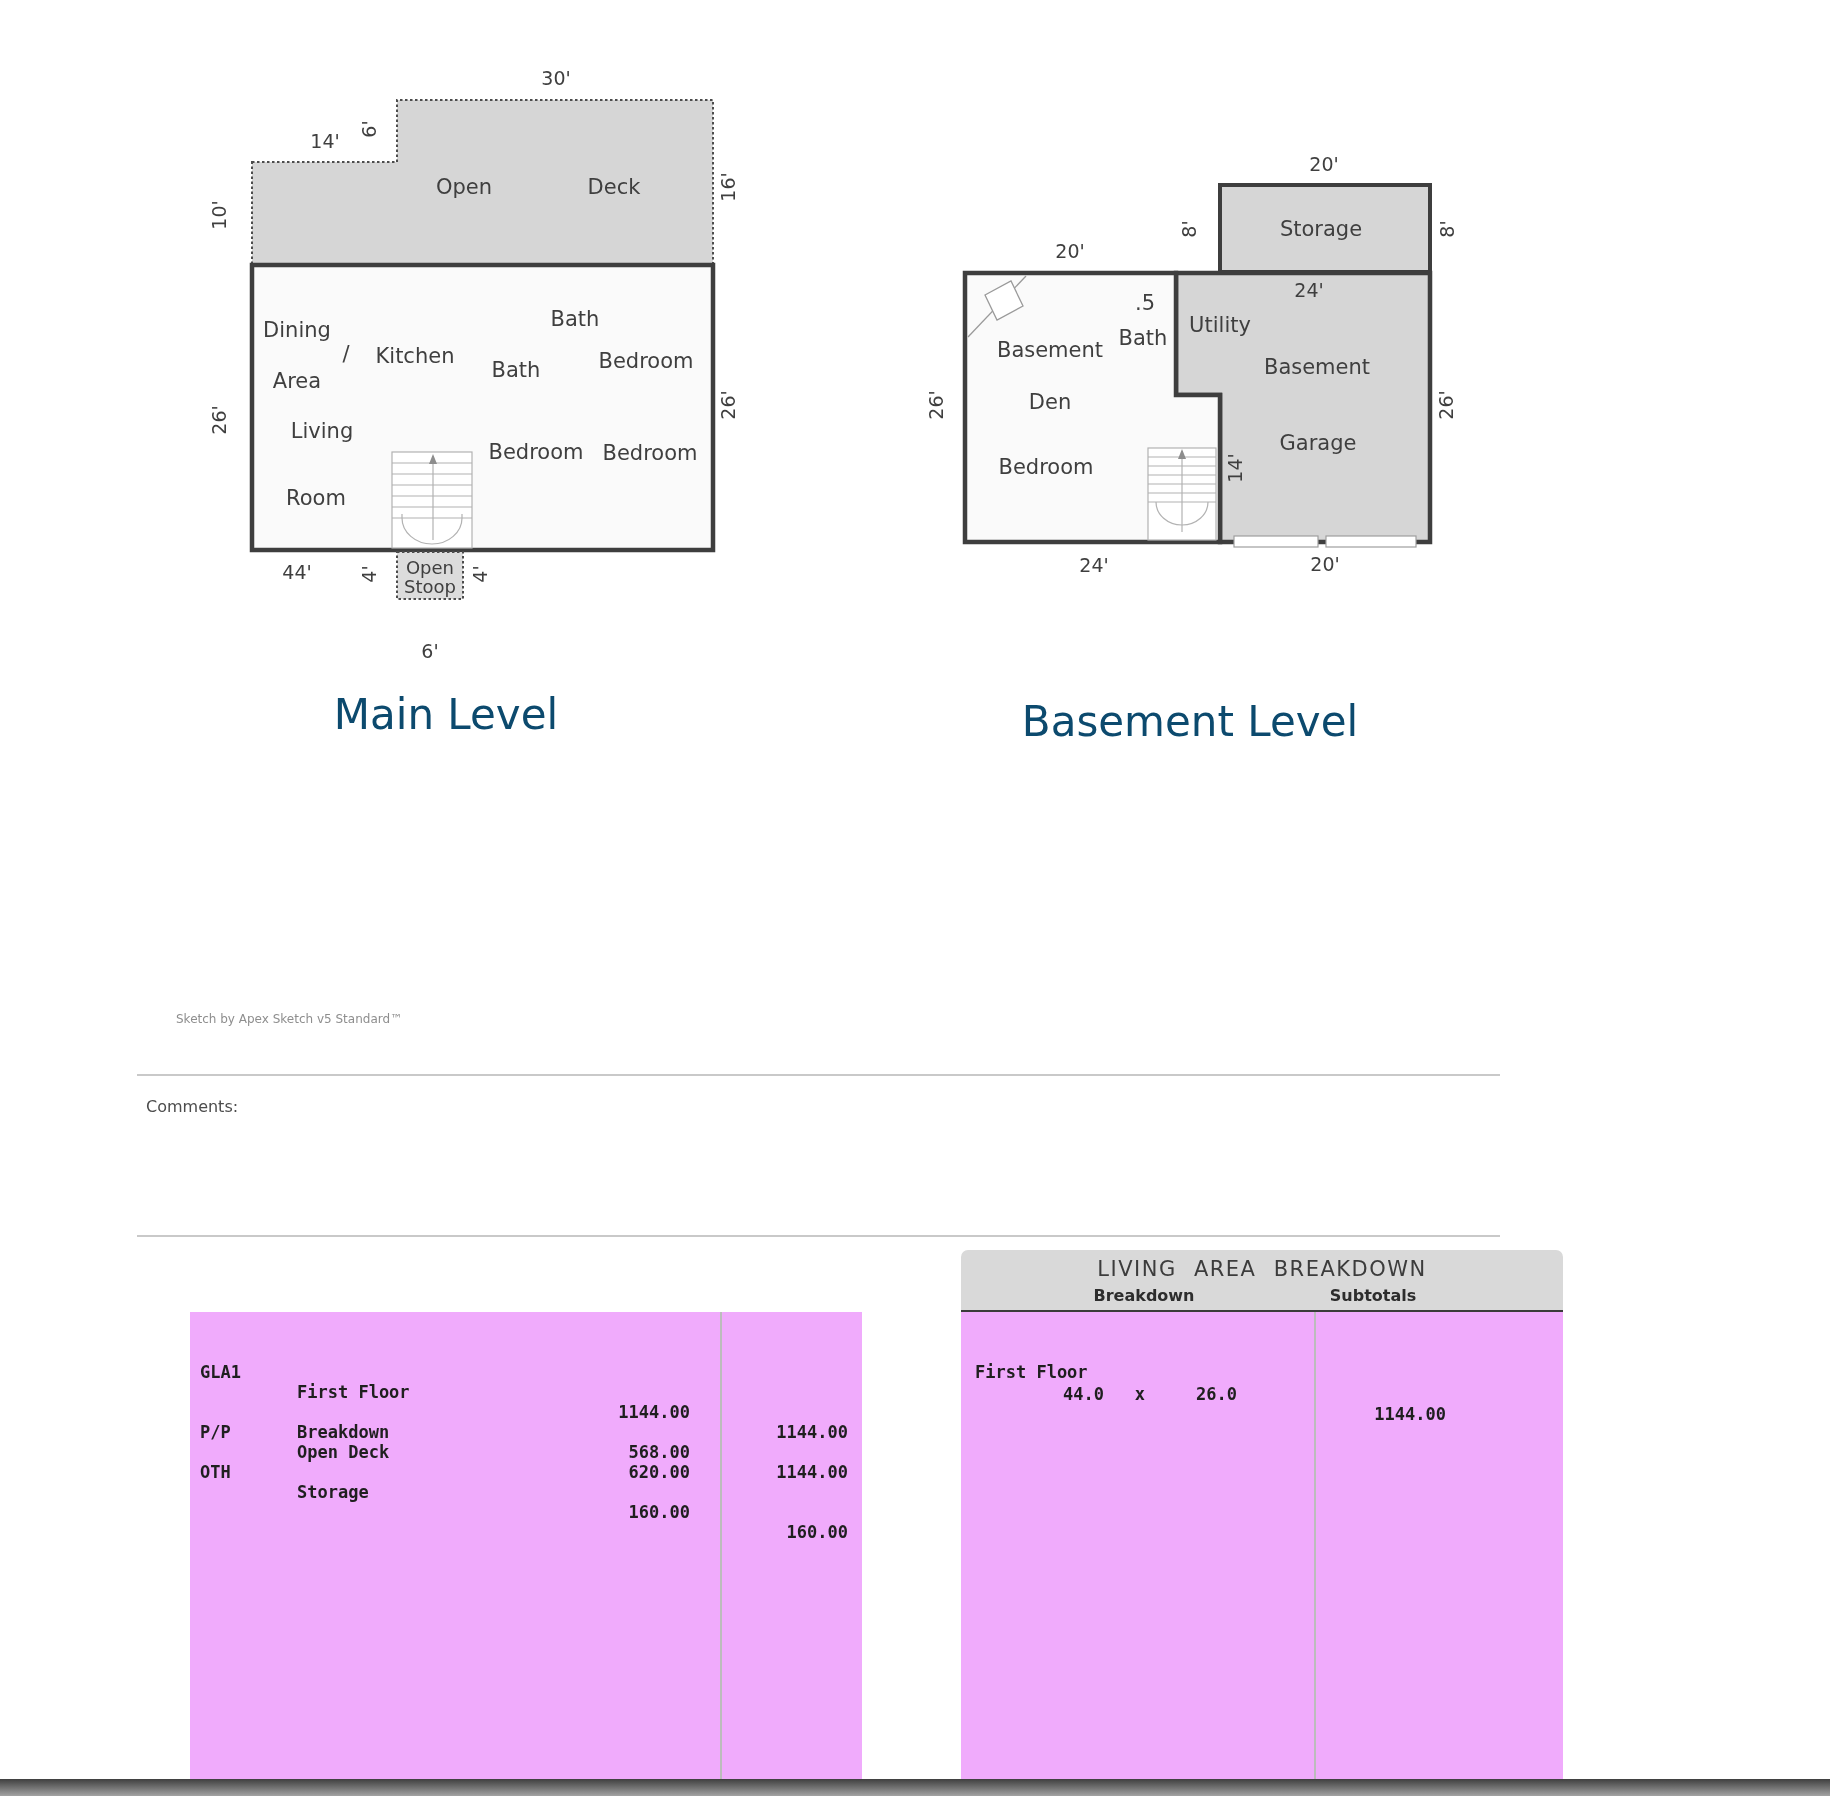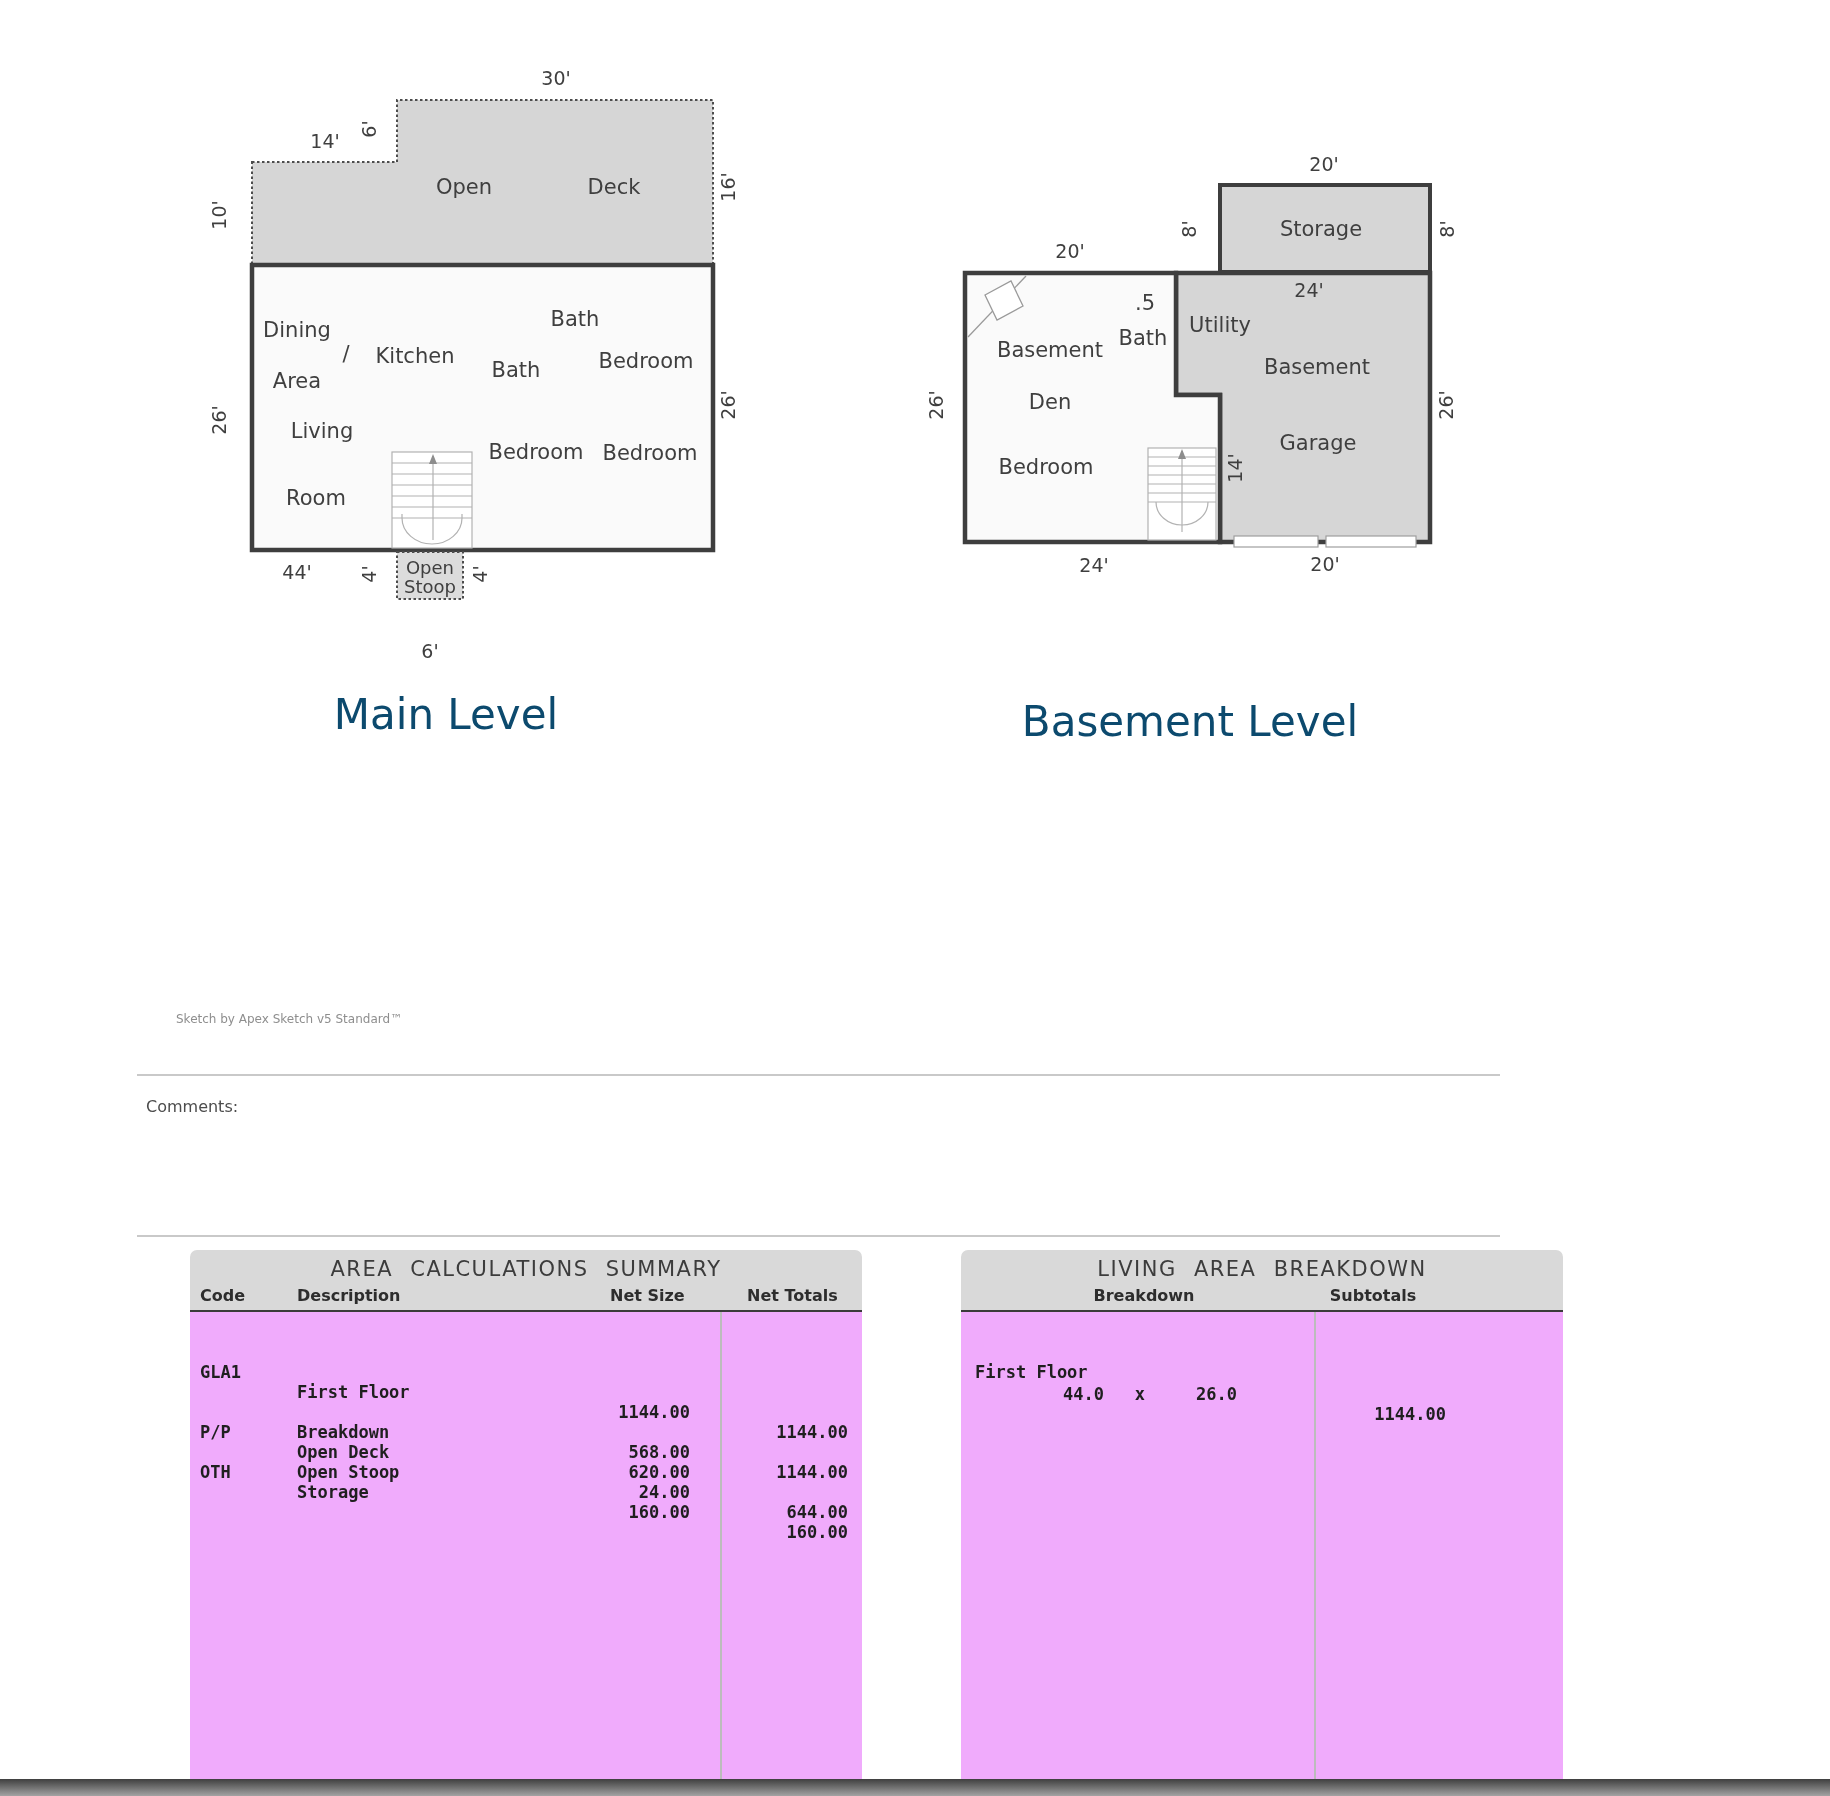--- a/index.html
+++ b/index.html
@@ -149,52 +149,39 @@
   <div class="lvl-title" style="left:446px;top:690px;">Main Level</div>
   <div class="lvl-title" style="left:1190px;top:697px;">Basement Level</div>
 
   <div id="credit">Sketch by Apex Sketch v5 Standard™</div>
 
   <div class="hline" style="top:1074px;"></div>
   <div id="comments-label">Comments:</div>
   <div class="hline" style="top:1235px;"></div>
 
   <div class="tbl" style="left:190px;width:672px;">
-    <div class="tbl-head">
-      <div class="tbl-title">AREA CALCULATIONS SUMMARY</div>
-      <span class="tbl-colhead" style="left:10px;">Code</span>
-      <span class="tbl-colhead" style="left:107px;">Description</span>
-      <span class="tbl-colhead" style="left:420px;">Net Size</span>
-      <span class="tbl-colhead" style="left:557px;">Net Totals</span>
-    </div>
     <div class="tbl-body">
       <div class="vdiv" style="left:530px;"></div>
       <div class="trow" style="top:10px;">
         <span class="c-code">GLA1</span>
         <span class="c-desc">First Floor</span>
         <span class="c-size">1144.00</span>
         <span class="c-total">1144.00</span>
       </div>
       <div class="trow" style="top:50px;">
         <span class="c-code"></span>
         <span class="c-desc">Breakdown</span>
         <span class="c-size">568.00</span>
         <span class="c-total">1144.00</span>
       </div>
       <div class="trow" style="top:70px;">
         <span class="c-code">P/P</span>
         <span class="c-desc">Open Deck</span>
         <span class="c-size">620.00</span>
         <span class="c-total"></span>
-      </div>
-      <div class="trow" style="top:90px;">
-        <span class="c-code"></span>
-        <span class="c-desc">Open Stoop</span>
-        <span class="c-size">24.00</span>
-        <span class="c-total">644.00</span>
       </div>
       <div class="trow" style="top:110px;">
         <span class="c-code">OTH</span>
         <span class="c-desc">Storage</span>
         <span class="c-size">160.00</span>
         <span class="c-total">160.00</span>
       </div>
     </div>
   </div>
 

